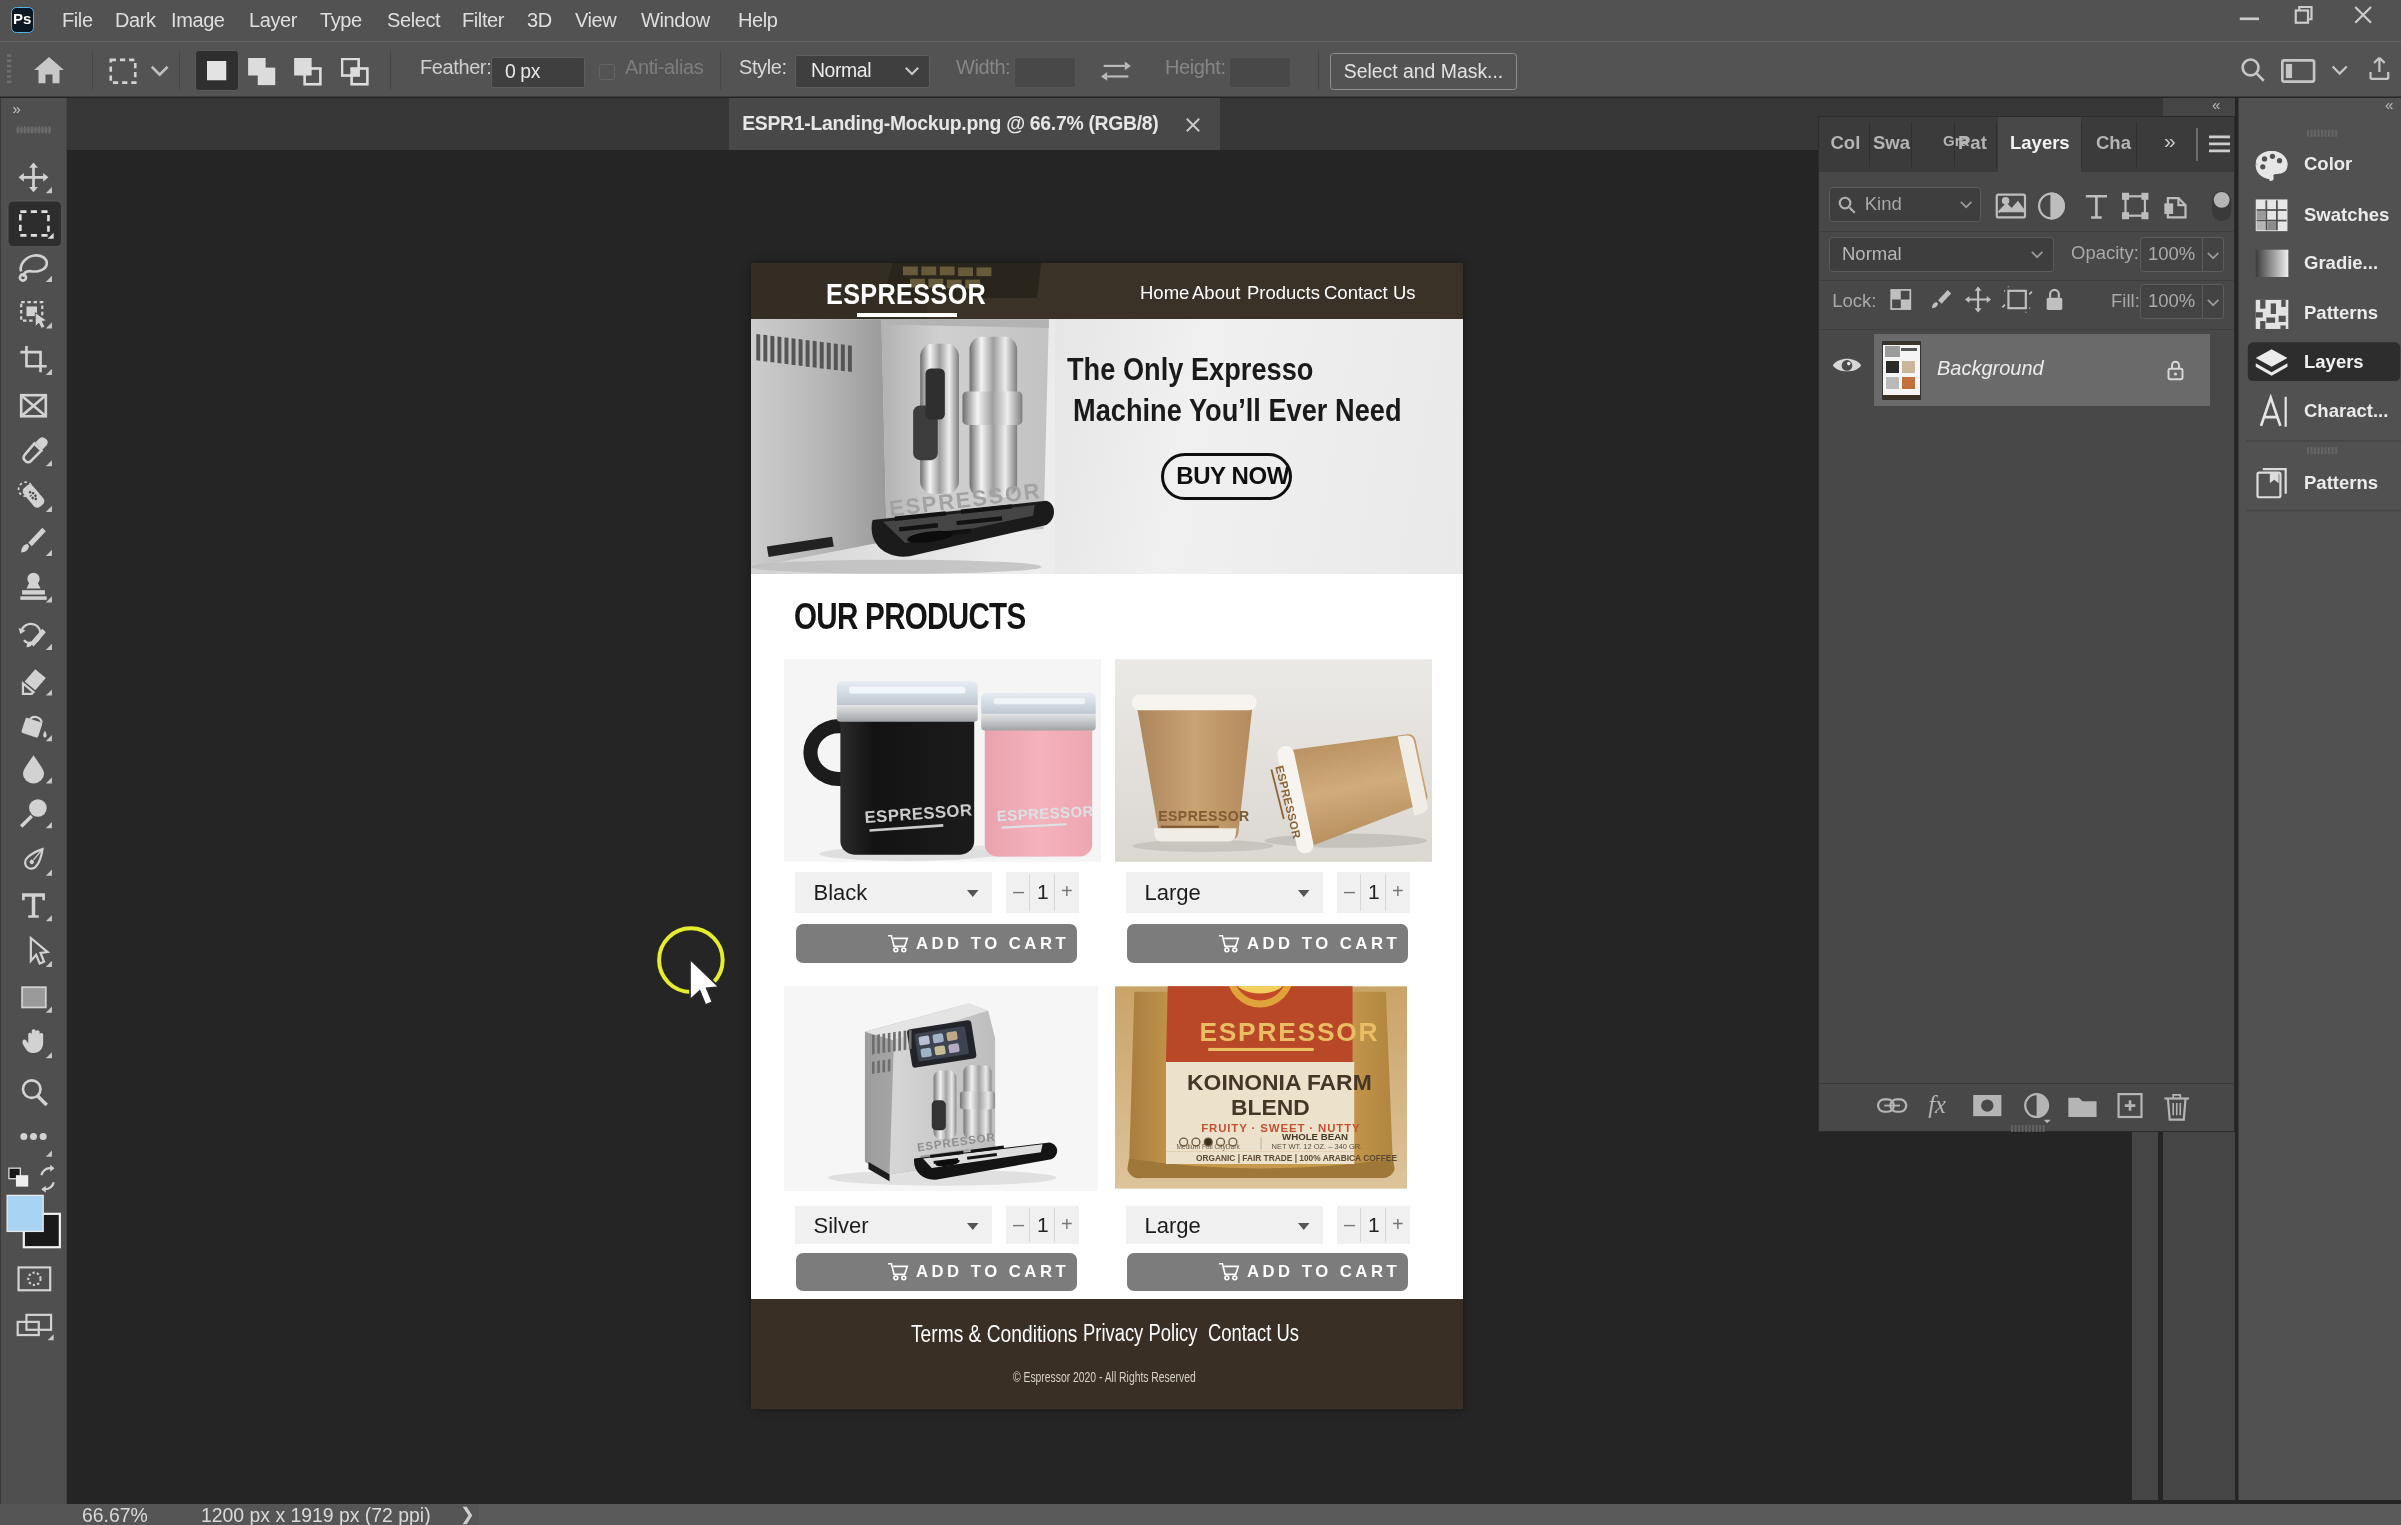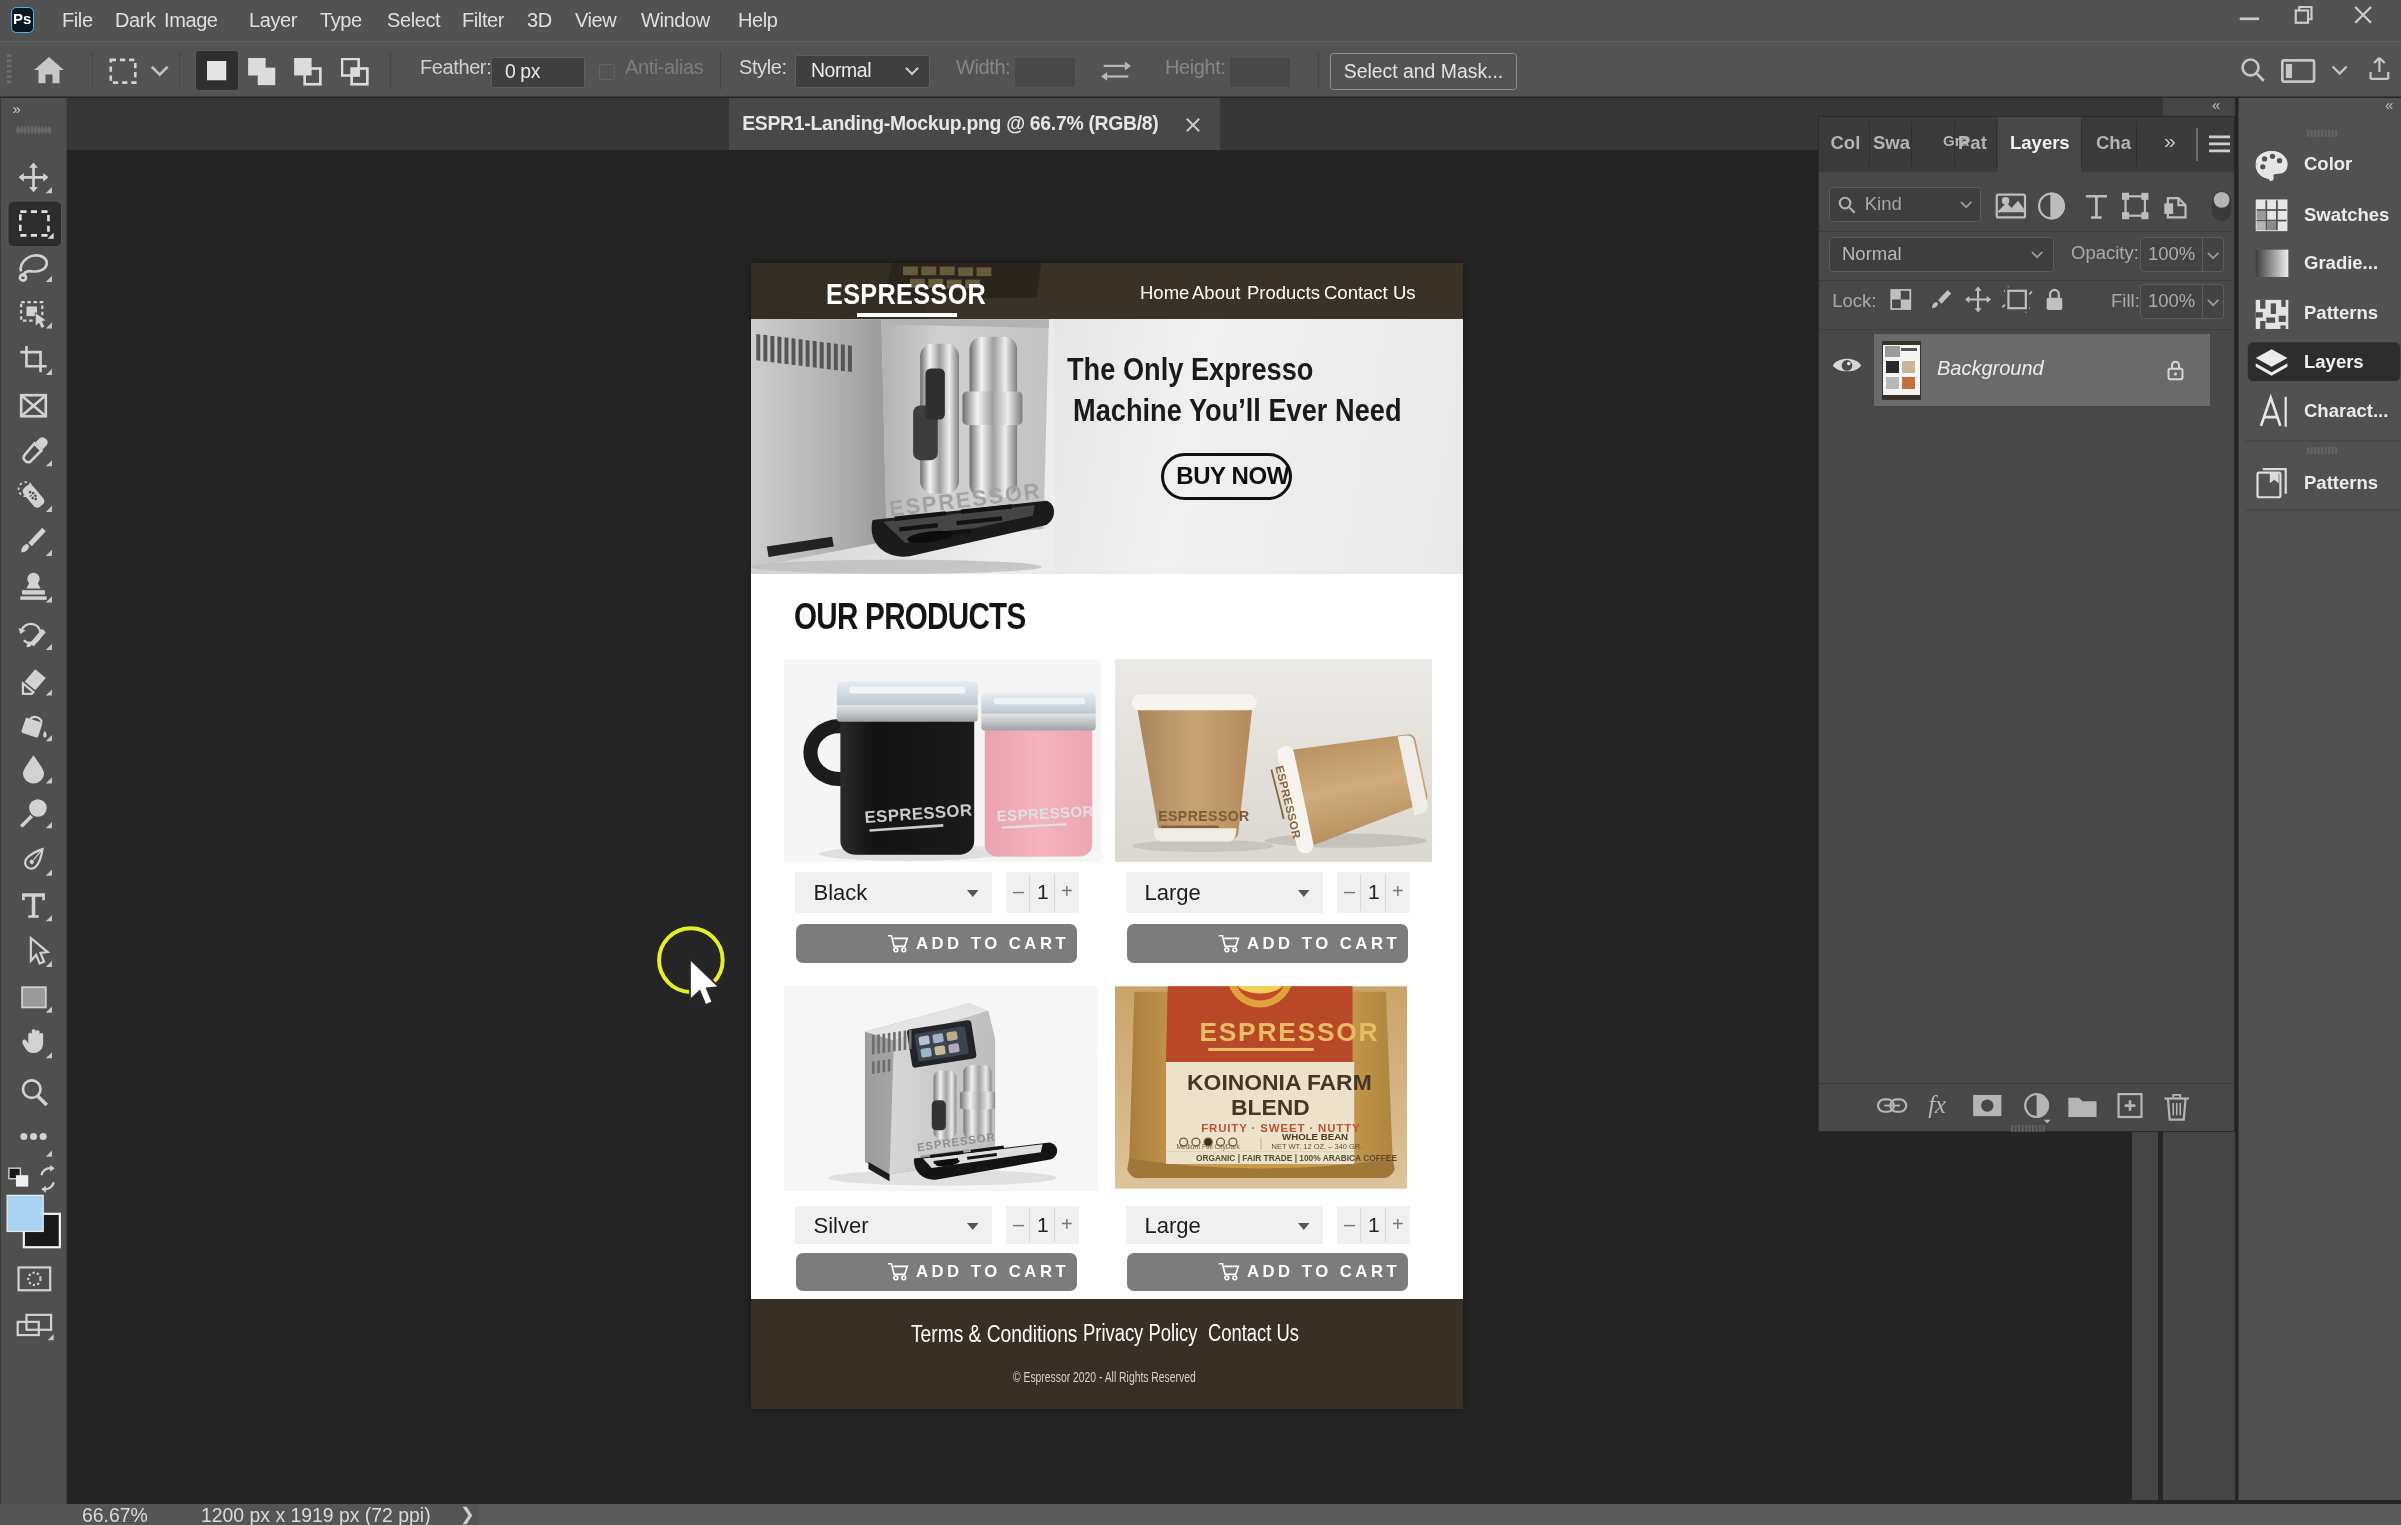--- a/index.html
+++ b/index.html
@@ -12,21 +12,21 @@
   svg { display:block; }
 </style>
 </head>
 <body>
 <div id="stage">
 
 <div class="abs" style="left:0;top:0;width:2401px;height:41px;background:#525252;">
   <div class="abs" style="left:10.6px;top:7px;width:23px;height:25.5px;background:#0b1723;border:1.8px solid #4db5e8;border-radius:5.3px;color:#ffffff;font-size:15px;font-weight:700;text-align:center;line-height:22px;">Ps</div>
   <span class="mitem" style="left:62px;">File</span>
   <span class="mitem" style="left:115px;">Dark</span>
-  <span class="mitem" style="left:164px;">Image</span>
+  <span class="mitem" style="left:171px;">Image</span>
   <span class="mitem" style="left:249px;">Layer</span>
   <span class="mitem" style="left:320px;">Type</span>
   <span class="mitem" style="left:387px;">Select</span>
   <span class="mitem" style="left:462px;">Filter</span>
   <span class="mitem" style="left:527px;">3D</span>
   <span class="mitem" style="left:575px;">View</span>
   <span class="mitem" style="left:641px;">Window</span>
   <span class="mitem" style="left:738px;">Help</span>
 
   <svg class="abs" style="left:2232px;top:0px;" width="159" height="35" viewBox="0 0 180 40">

